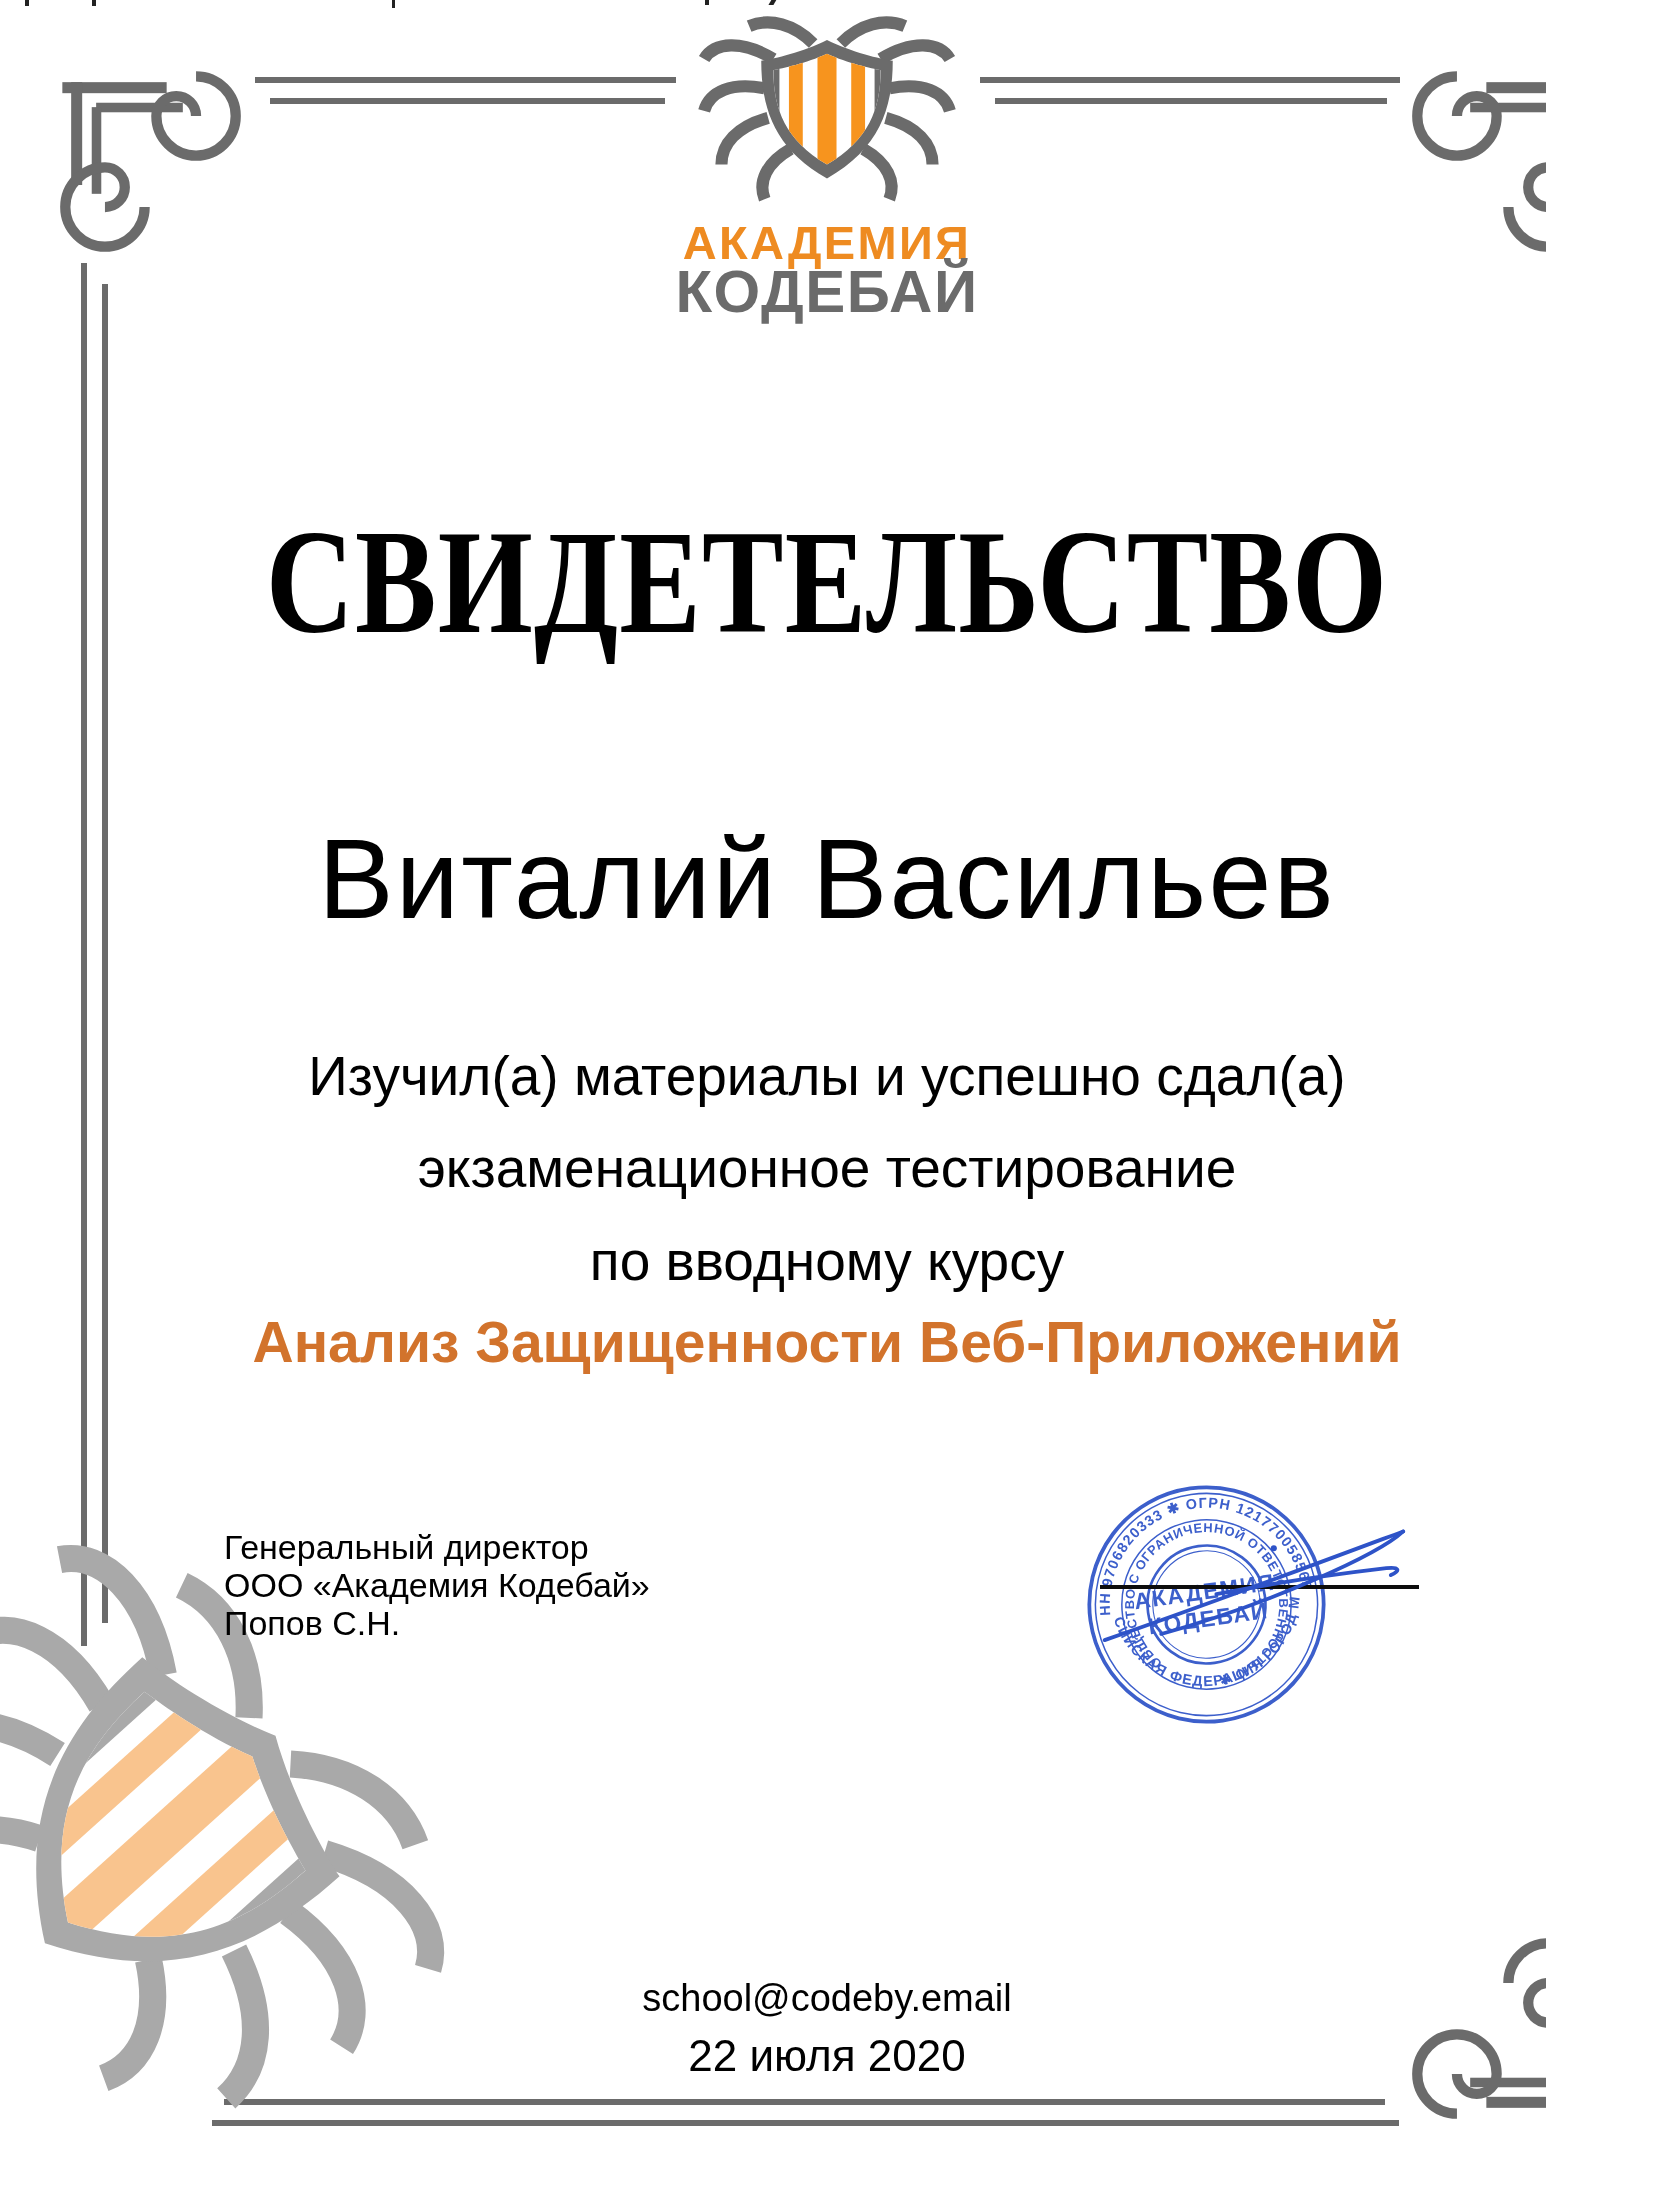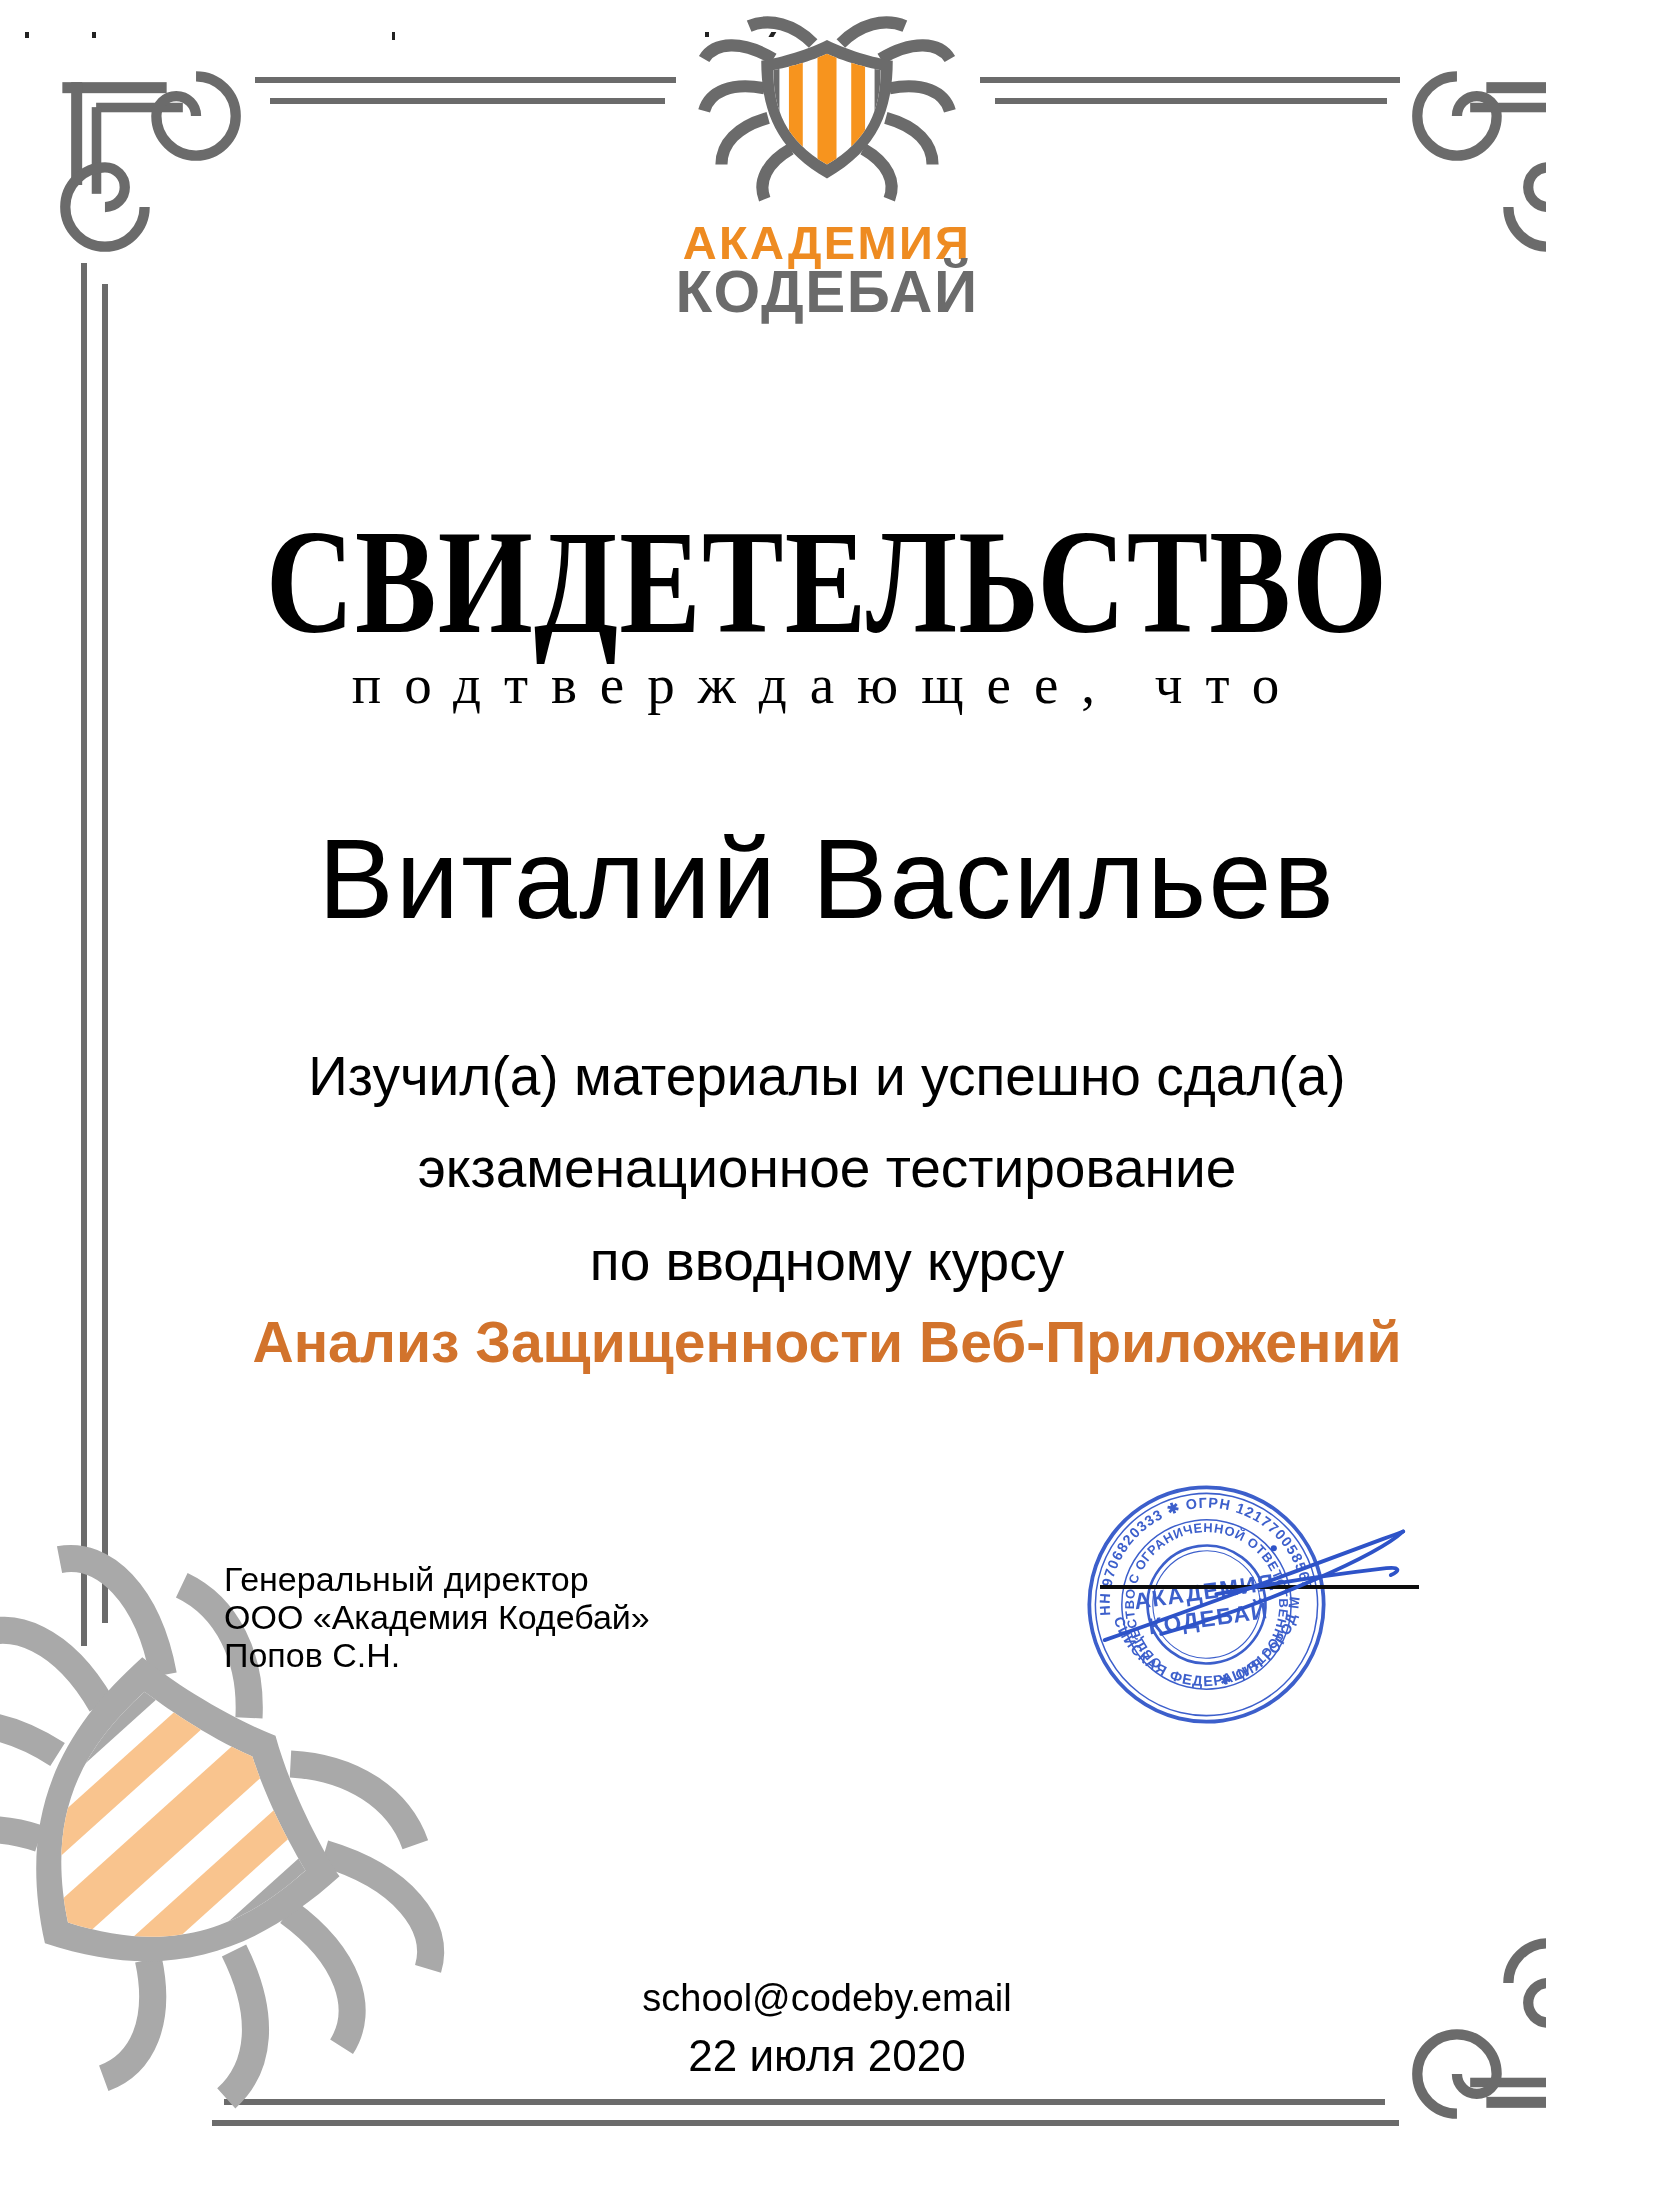--- a/index.html
+++ b/index.html
@@ -4,21 +4,21 @@
 <style>
   :root{
     --frame_gray:#6b6b6b; --logo_gray:#6b6b6b; --logo_orange:#ee8b21;
     --stripe_orange:#f7941e; --course_orange:#d2732c;
     --wm_gray:#a9a9a9; --wm_orange:#f9c48e;
     --stamp_blue:#2e53c8; --text_black:#000000; --bg:#ffffff;
   }
   html,body{margin:0;padding:0;background:#fff;}
   #page{position:relative;width:1546px;height:2205px;background:var(--bg);
         overflow:hidden;font-family:"Liberation Sans",sans-serif;color:var(--text_black);}
-  .abs{position:absolute;margin-top:32px;}
+  .abs{position:absolute;}
   .ctr{position:absolute;left:0;width:1654px;text-align:center;line-height:1;}
   .fl{position:absolute;background:var(--frame_gray);}
   .mark{position:absolute;background:#222;}
   
   .title{top:507px;font-family:"Liberation Serif",serif;font-weight:bold;font-size:149px;
          letter-spacing:1.5px;transform:scaleX(.82);transform-origin:50% 50%;}
   .subtitle{top:657px;font-family:"Liberation Serif",serif;font-size:55px;letter-spacing:23px;}
   .name{top:823px;font-size:113px;letter-spacing:2.3px;}
   .body1{top:1049px;}.body2{top:1141px;}.body3{top:1234px;}
   .bodyline{font-size:55px;}
@@ -125,21 +125,20 @@
       <use href="#bug"></use>
     </svg>
 
   <svg class="logo-bug" viewBox="0 0 300 230">
       <use href="#bug"></use>
     </svg>
   <div class="ctr logo-academy txt">АКАДЕМИЯ</div>
   <div class="ctr logo-codeby txt">КОДЕБАЙ</div>
 
   <div class="ctr title txt">СВИДЕТЕЛЬСТВО</div>
-  <div class="ctr subtitle txt">подтверждающее, что</div>
   <div class="ctr name txt">Виталий Васильев</div>
   <div class="ctr bodyline body1 txt">Изучил(а) материалы и успешно сдал(а)</div>
   <div class="ctr bodyline body2 txt">экзаменационное тестирование</div>
   <div class="ctr bodyline body3 txt">по вводному курсу</div>
   <div class="ctr course txt">Анализ Защищенности Веб-Приложений</div>
 
   <div class="abs director txt">
     <div>Генеральный директор</div>
     <div>ООО «Академия Кодебай»</div>
     <div>Попов С.Н.</div>

